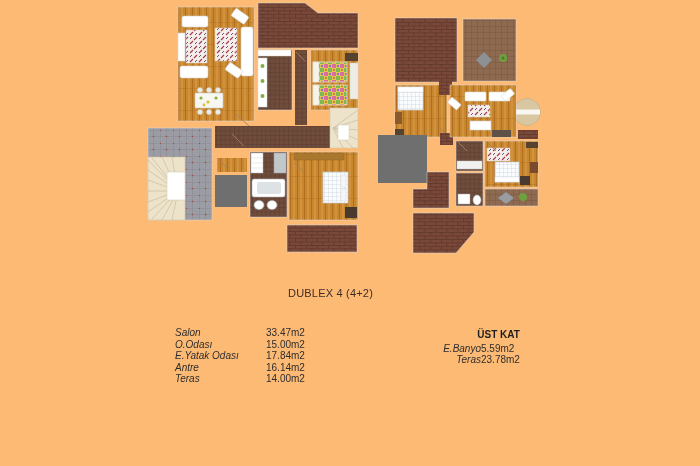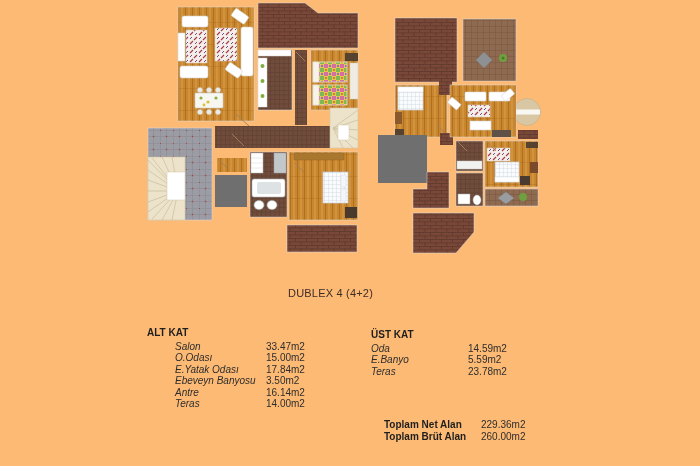--- a/index.html
+++ b/index.html
@@ -12,21 +12,21 @@
     position:absolute;left:288px;top:287px;font-size:11px;line-height:13px;
     color:#3f2c29;letter-spacing:.2px;white-space:nowrap;
   }
   .tbl{position:absolute;font-size:10px;line-height:11.5px;white-space:nowrap;}
   .tbl .hdr{font-weight:bold;color:#1e1e1e;margin-bottom:2px;}
   .tbl .row{display:flex;}
   .tbl .lbl{font-style:italic;}
   .tbl .val{font-style:normal;}
   .tbl-alt{left:147px;top:327px;}
   .tbl-alt .lbl{width:91px;margin-left:28px;}
-  .tbl-ust{left:371px;top:329px;}
+  .tbl-ust{left:384px;top:329px;text-align:right;}
   .tbl-ust .lbl{width:97px;}
   .tbl-totals{left:384px;top:419px;}
   .tbl-totals .lbl{width:97px;font-weight:bold;font-style:normal;color:#1e1e1e;}
 </style>
 </head>
 <body>
 
 <div class="canvas">
 
   <svg class="plan-svg" style="left:108px;top:0;" width="260" height="256" viewBox="0 0 260 256">
@@ -296,89 +296,66 @@
       <polygon points="131,184 139,190 131,196 123,190" fill="#999ca0" stroke="#84878a" stroke-width="0.5"></polygon>
       <circle cx="148" cy="189" r="4" fill="#6fa03f"></circle>
     </g>
 
     <polygon points="38,205 99,205 99,224 81,245 38,245" fill="url(#RbrickD)" stroke="#d9d9d9" stroke-width="0.5"></polygon>
   </svg>
 
   <div class="plan-title">DUBLEX 4 (4+2)</div>
 
   <div class="tbl tbl-alt">
-    <div class="hdr">ALT KAT</div>
     <div>
 
         <div class="row">
           <span class="lbl">Salon</span>
           <span class="val">33.47m2</span>
         </div>
 
 
         <div class="row">
           <span class="lbl">O.Odası</span>
           <span class="val">15.00m2</span>
         </div>
 
         <div class="row">
           <span class="lbl">E.Yatak Odası</span>
           <span class="val">17.84m2</span>
         </div>
 
 
-        <div class="row">
-          <span class="lbl">Ebeveyn Banyosu</span>
-          <span class="val">3.50m2</span>
-        </div>
 
 
         <div class="row">
           <span class="lbl">Antre</span>
           <span class="val">16.14m2</span>
         </div>
 
         <div class="row">
           <span class="lbl">Teras</span>
           <span class="val">14.00m2</span>
         </div>
 
       </div>
   </div>
 
   <div class="tbl tbl-ust">
     <div class="hdr">ÜST KAT</div>
     <div>
 
 
-        <div class="row">
-          <span class="lbl">Oda</span>
-          <span class="val">14.59m2</span>
-        </div>
 
         <div class="row">
           <span class="lbl">E.Banyo</span>
           <span class="val">5.59m2</span>
         </div>
 
         <div class="row">
           <span class="lbl">Teras</span>
           <span class="val">23.78m2</span>
         </div>
       </div>
   </div>
 
-  <div class="tbl tbl-totals">
-    <div>
-
-        <div class="row">
-          <span class="lbl">Toplam Net Alan</span>
-          <span class="val">229.36m2</span>
-        </div>
-
-        <div class="row">
-          <span class="lbl">Toplam Brüt Alan</span>
-          <span class="val">260.00m2</span>
-        </div>
-      </div>
-  </div>
 
 </div>
 
 </body></html>

